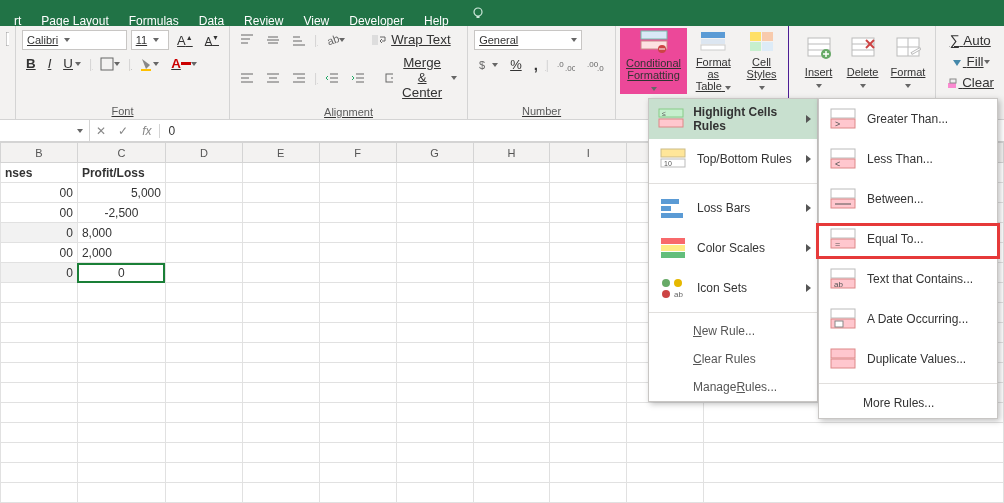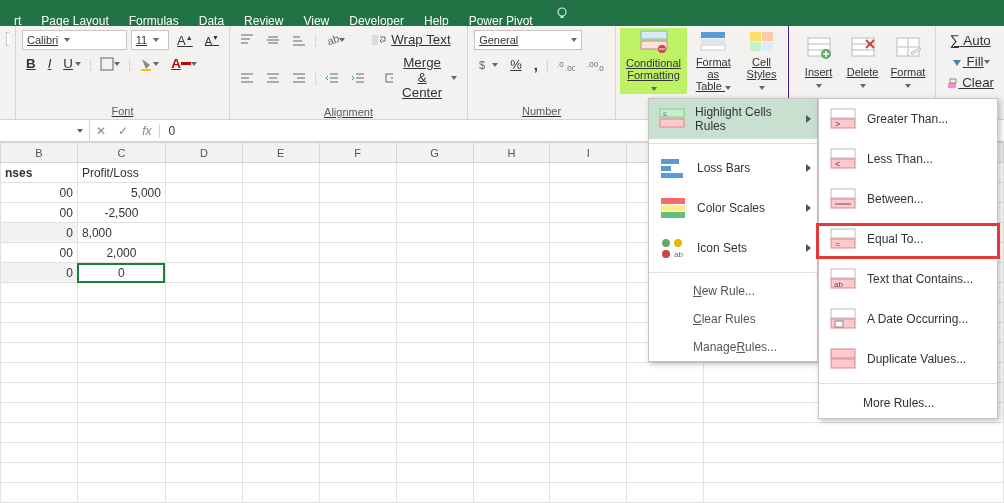--- a/index.html
+++ b/index.html
@@ -58,21 +58,20 @@
 
 <div class="tabs">
   <div class="tab">rt</div>
   <div class="tab">Page Layout</div>
   <div class="tab">Formulas</div>
   <div class="tab">Data</div>
   <div class="tab">Review</div>
   <div class="tab">View</div>
   <div class="tab">Developer</div>
   <div class="tab">Help</div>
-  <div class="tab">Power Pivot</div>
   <div class="tellme">
     <svg width="14" height="14" viewBox="0 0 14 14">
         <circle cx="7" cy="6" r="4" fill="none" stroke="#cfe8db" stroke-width="1.2"></circle>
         <rect x="5.5" y="10" width="3" height="2" fill="#cfe8db"></rect>
       </svg>
   </div>
 </div>
 
 <div class="ribbon">
 
@@ -256,21 +255,21 @@
             <text x="0" y="9" font-size="8" fill="#666">.00</text>
             <text x="10" y="13" font-size="8" fill="#666">.0</text>
           </svg>
         </button>
     </div>
     <div class="group-label">Number</div>
   </div>
 
   <div class="group" style="padding:2px 4px 0 4px;border-right:none">
     <div style="display:flex">
-      <div class="bigbtn" style="background:#bef264">
+      <div class="bigbtn" style="background:#ec4899">
         <div class="icn">
             <svg width="30" height="26">
               <rect x="2" y="2" width="26" height="8" fill="#d9e8f7" stroke="#7ba"></rect>
               <rect x="2" y="12" width="26" height="8" fill="#fde1e1" stroke="#c88"></rect>
               <circle cx="23" cy="20" r="4" fill="#c44"></circle>
               <line x1="20" y1="20" x2="26" y2="20" stroke="#fff"></line>
             </svg>
           </div>
         <div class="lbl"><span>Conditional<br>Formatting</span> <span class="caret"></span></div>
       </div>
@@ -377,21 +376,21 @@
     <th class="colhdr">E</th>
     <th class="colhdr">F</th>
     <th class="colhdr">G</th>
     <th class="colhdr">H</th>
     <th class="colhdr">I</th>
     <th class="colhdr">J</th>
     <th class="colhdr" style="width:300px"></th>
   </tr>
   <tr>
           <td style="text-align:left;font-weight:bold">nses</td>
-          <td style="text-align:left;font-weight:normal">Profit/Loss</td>
+          <td style="text-align:left;font-weight:bold">Profit/Loss</td>
           <td></td>
           <td></td>
           <td></td>
           <td></td>
           <td></td>
           <td></td>
           <td></td>
           <td></td>
         </tr>
   <tr>
@@ -425,21 +424,21 @@
           <td></td>
           <td></td>
           <td></td>
           <td></td>
           <td></td>
           <td></td>
           <td></td>
         </tr>
   <tr>
           <td>00</td>
-          <td style="text-align:center">2,000</td>
+          <td style="text-align:left">2,000</td>
           <td></td>
           <td></td>
           <td></td>
           <td></td>
           <td></td>
           <td></td>
           <td></td>
           <td></td>
         </tr>
   <tr>
@@ -592,21 +591,32 @@
 
 <div class="menu" style="left:648px; top:98px; width:170px;">
   <div class="mitem hl">
     <div class="mi-icn">
         <svg width="28" height="24">
           <rect x="2" y="2" width="24" height="8" fill="#c6efce" stroke="#8c8"></rect>
           <rect x="2" y="12" width="24" height="8" fill="#ffc7ce" stroke="#d88"></rect>
           <text x="5" y="9" font-size="7" fill="#555">≤</text>
         </svg>
       </div>
-    <span style="font-weight:normal">Highlight Cells Rules</span>
+    <span style="font-weight:bold">Highlight Cells Rules</span>
+      <span class="arrow"></span>
+  </div>
+  <div class="mitem">
+    <div class="mi-icn">
+        <svg width="28" height="24">
+          <rect x="2" y="2" width="24" height="8" fill="#ffe699" stroke="#cb8"></rect>
+          <rect x="2" y="12" width="24" height="8" fill="#fff" stroke="#bbb"></rect>
+          <text x="5" y="19" font-size="7" fill="#555">10</text>
+        </svg>
+      </div>
+    <span>Top/Bottom Rules</span>
       <span class="arrow"></span>
   </div>
   <div class="sep"></div>
   <div class="mitem">
     <div class="mi-icn">
         <svg width="28" height="24">
           <rect x="2" y="3" width="18" height="5" fill="#5b9bd5"></rect>
           <rect x="2" y="10" width="10" height="5" fill="#5b9bd5"></rect>
           <rect x="2" y="17" width="22" height="5" fill="#5b9bd5"></rect>
         </svg>

